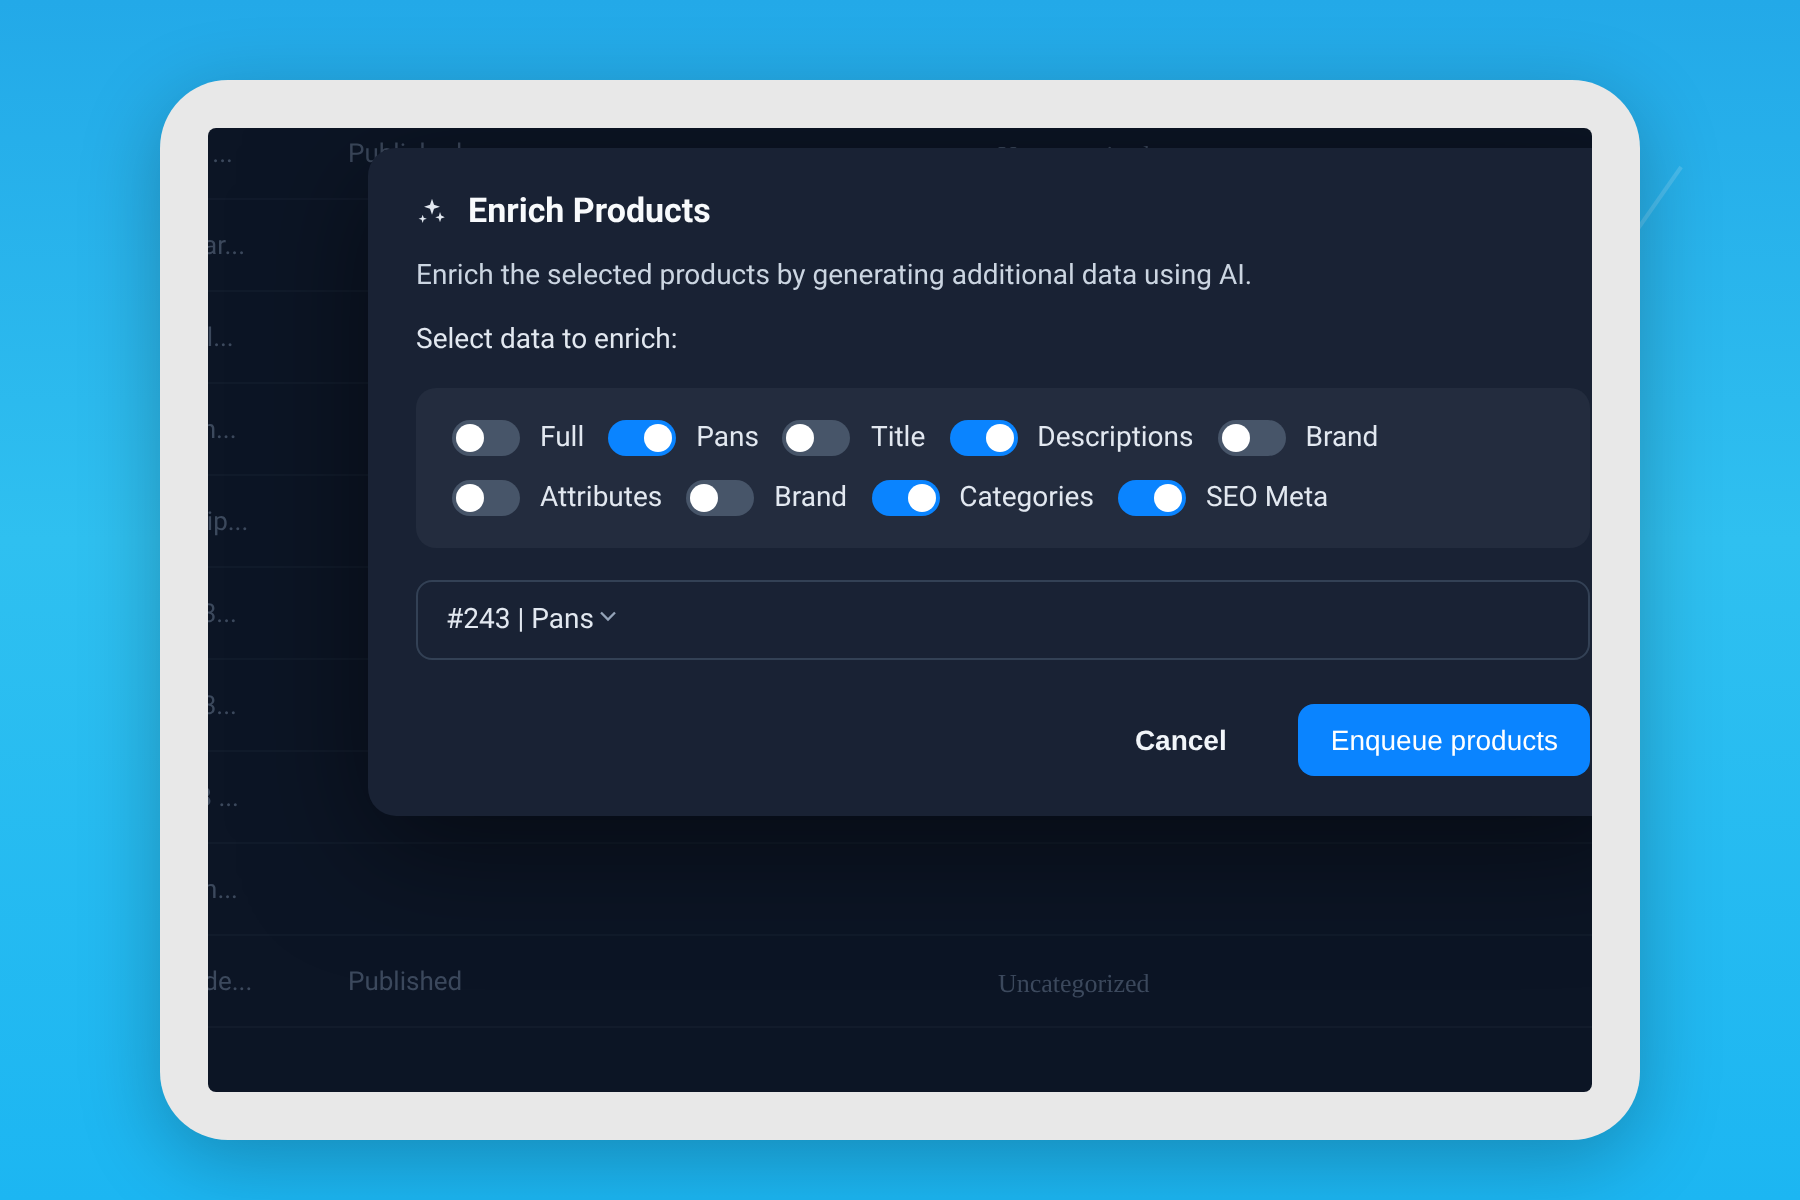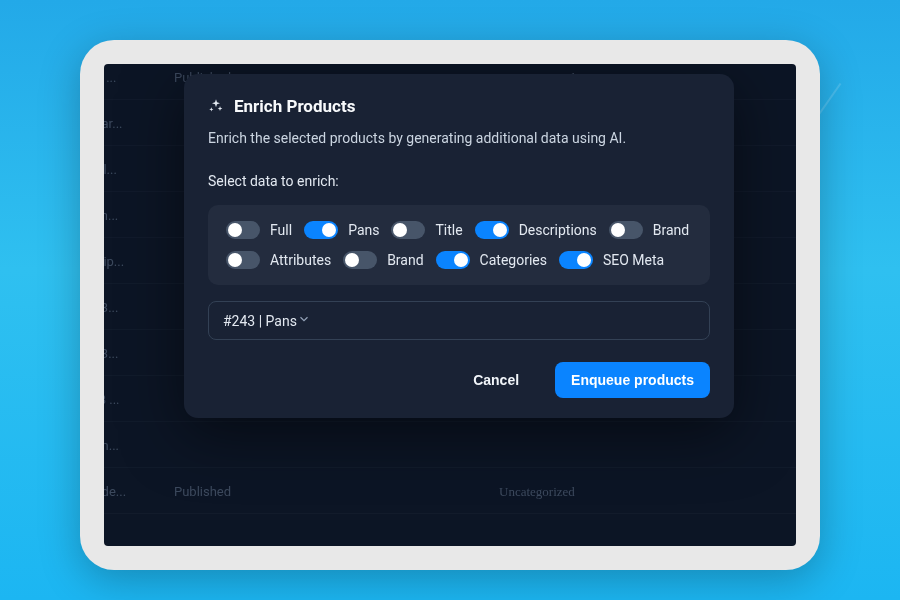--- a/index.html
+++ b/index.html
@@ -41,21 +41,21 @@
     height: 44px;
     border-bottom: 1px solid rgba(100,116,139,0.12);
   }
   .bg-c1 { position: absolute; left: -18px; top: 14px; width: 70px; overflow: hidden; white-space: nowrap; text-overflow: ellipsis; }
   .bg-c2 { position: absolute; left: 70px; top: 14px; }
   .bg-c3 { position: absolute; left: 395px; top: 14px; font-family: Liberation Serif, serif; }
 
   .modal {
     position: absolute;
     left: 80px; top: 10px;
-    width: 550px;
+    width: 635px;
     background: #192234;
     border-radius: 14px;
     padding: 22px 24px 20px 24px;
     box-shadow: 0 15px 60px rgba(0,0,0,0.5);
   }
   .modal-header {
     display: flex;
     align-items: center;
     gap: 10px;
     margin-bottom: 14px;
@@ -65,21 +65,21 @@
     color: #e2e8f0;
   }
   .modal-title {
     color: #f8fafc;
     font-size: 17px;
     font-weight: 700;
   }
   .modal-desc {
     color: #cbd5e1;
     font-size: 14px;
-    margin-bottom: 27px;
+    margin-bottom: 16px;
   }
   .modal-sub {
     color: #e2e8f0;
     font-size: 14px;
     margin-bottom: 16px;
   }
   .toggle-box {
     background: #232c3e;
     border-radius: 10px;
     padding: 16px 18px;
@@ -145,21 +145,21 @@
     font-size: 14px;
     font-weight: 600;
     padding: 8px 12px;
     background: transparent;
     border: none;
   }
   .btn-primary {
     background: #0a84ff;
     color: #fff;
     font-size: 14px;
-    font-weight: 700;
+    font-weight: 400;
     padding: 10px 16px;
     border-radius: 8px;
     border: none;
   }
 
   .diag-lines {
     position: absolute;
     right: 40px;
     top: 60px;
     width: 220px;

